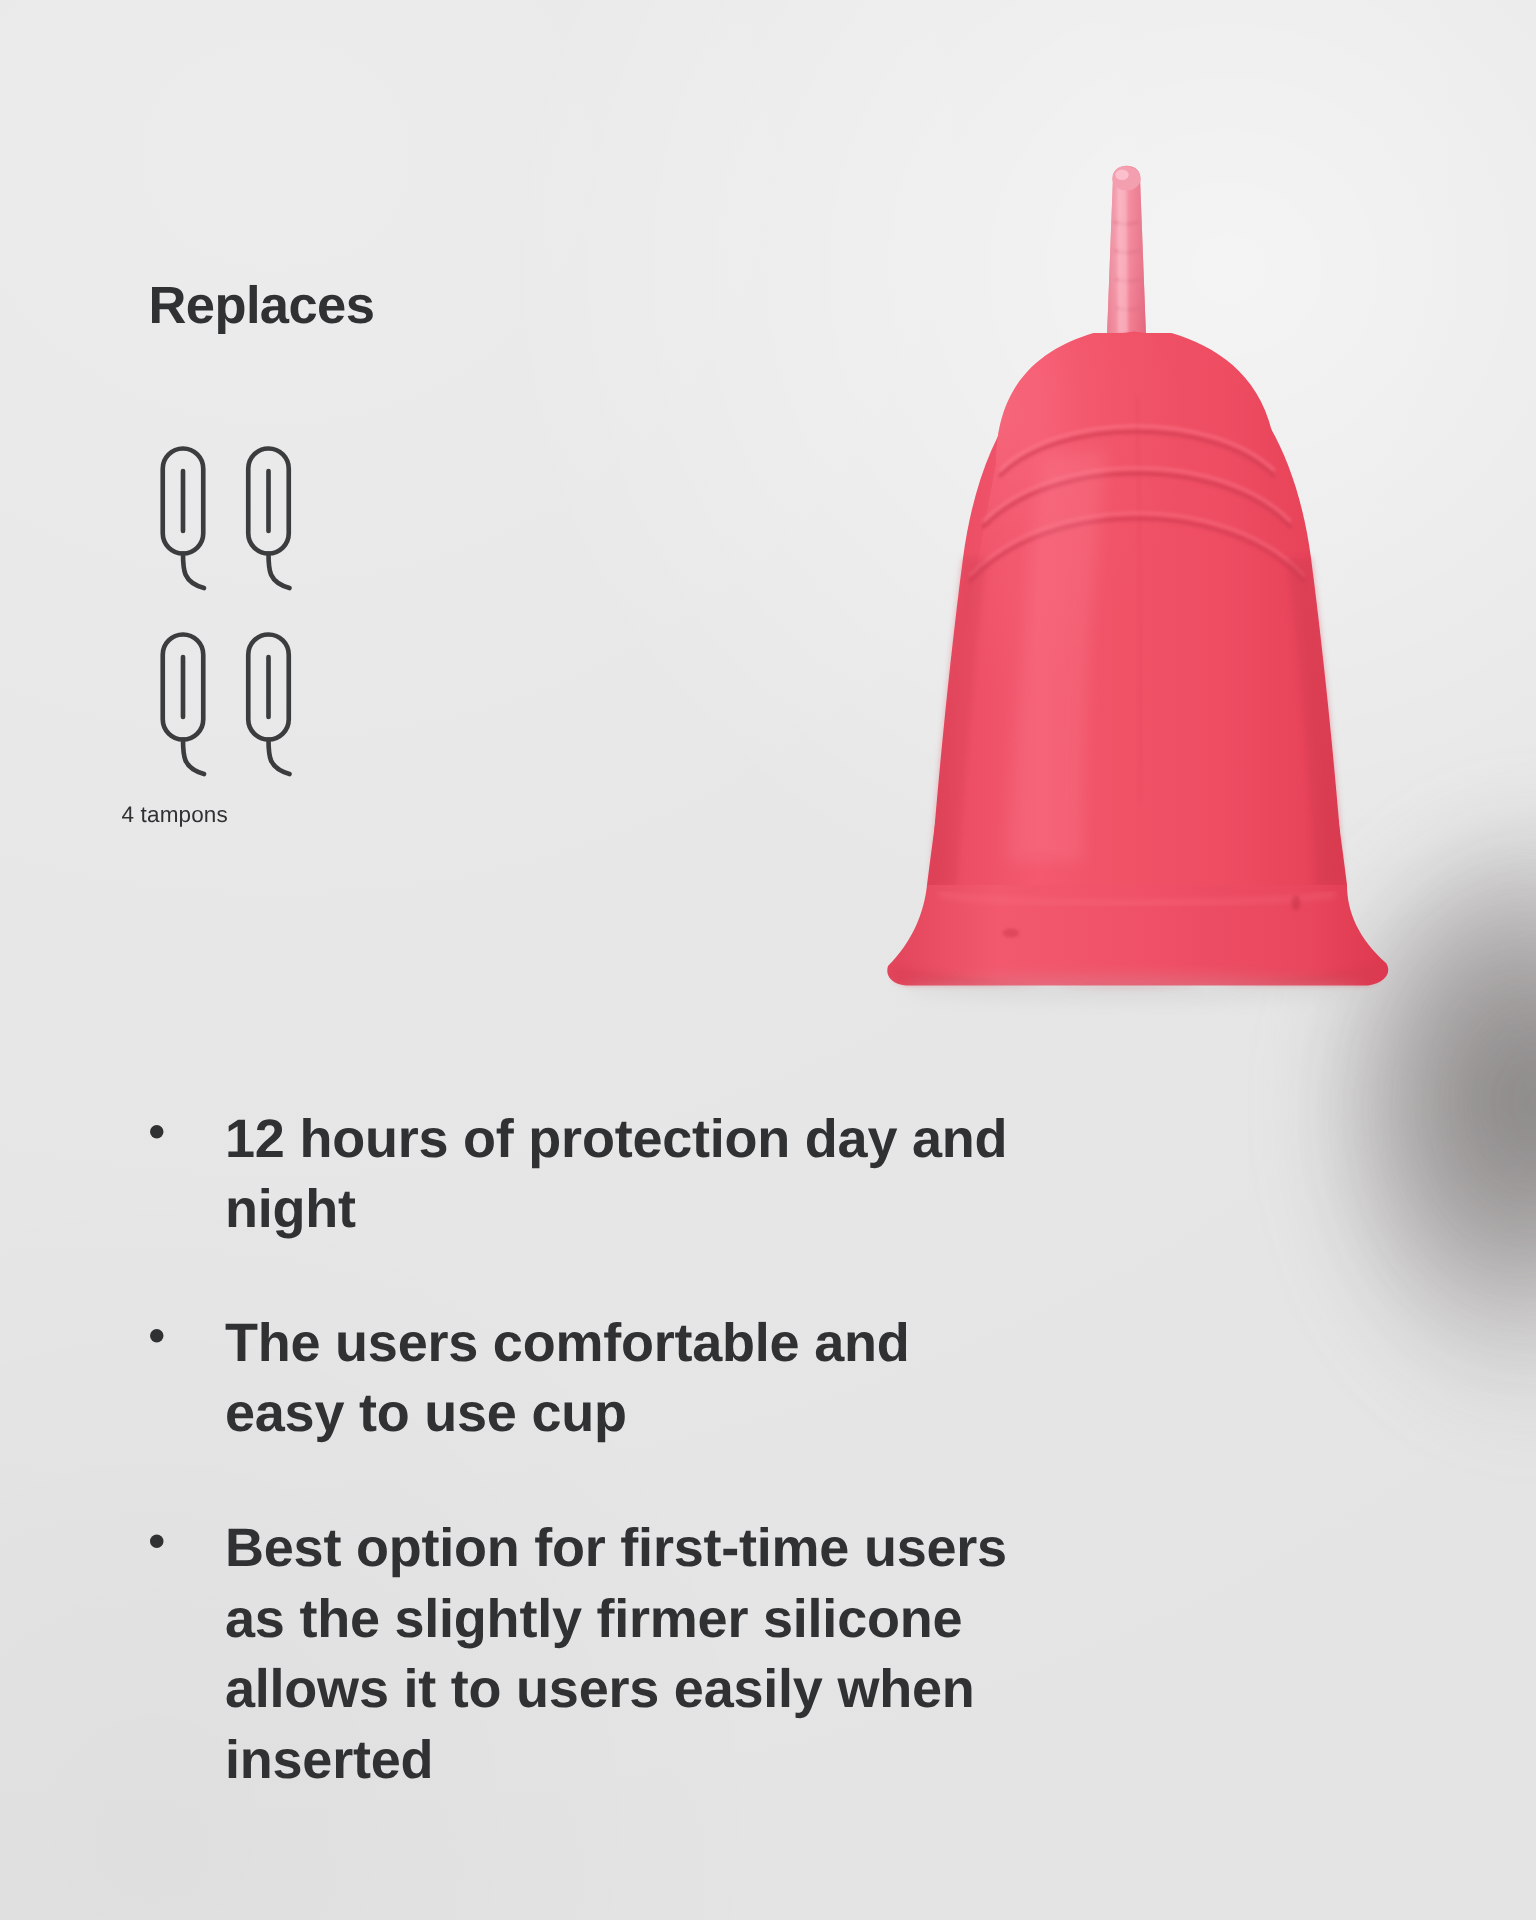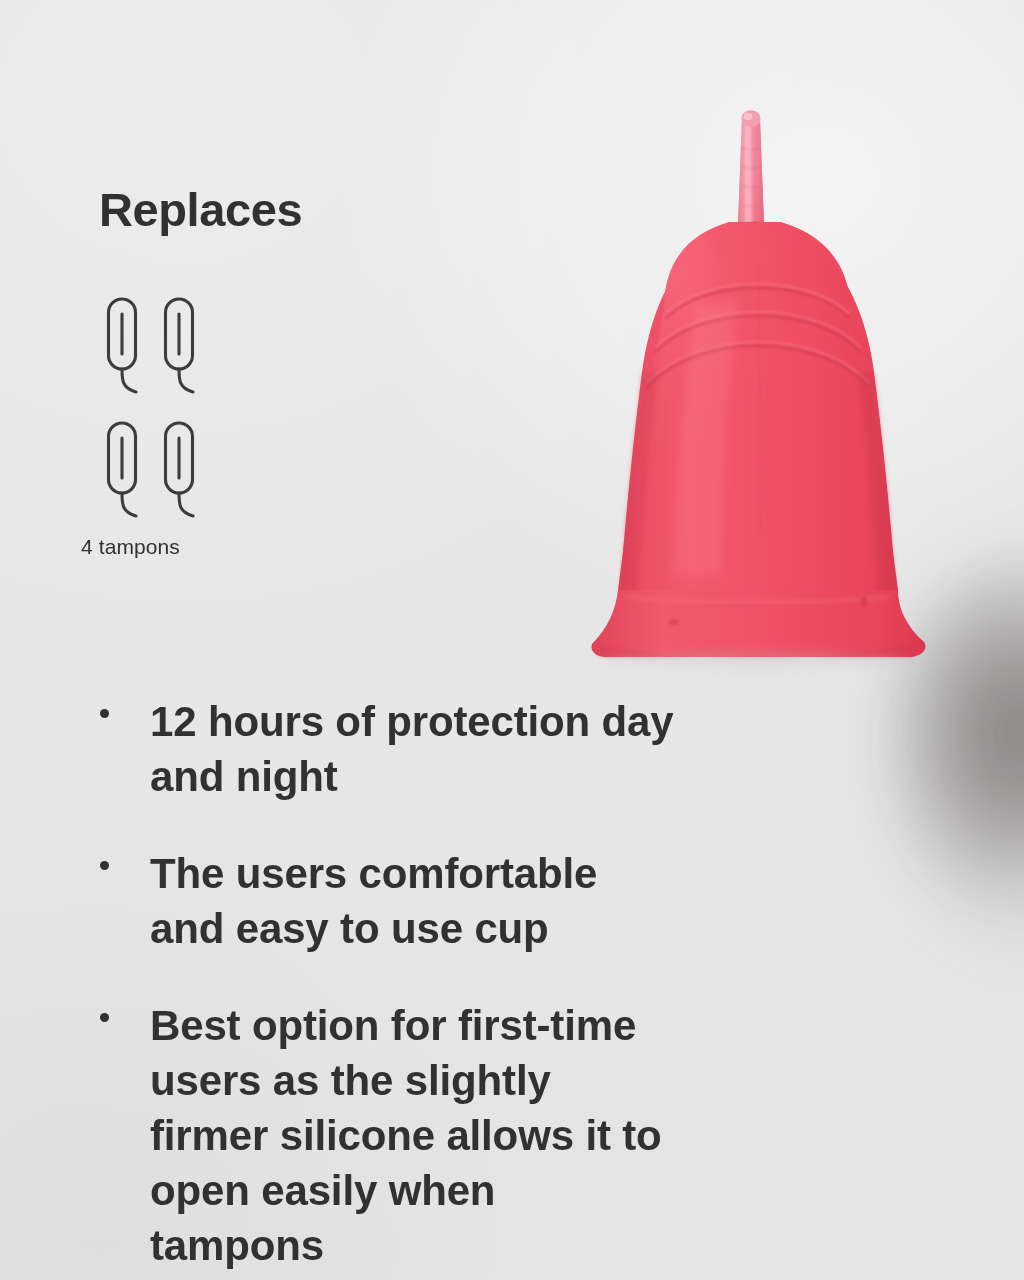--- a/index.html
+++ b/index.html
@@ -67,21 +67,21 @@
   #left-col {
     position:absolute;
     left:0; top:0;
     width:680px; height:1280px;
   }
 
   #heading-replaces {
     position:absolute;
     left:99px;
     top:186px;
-    font-size:47px;
+    font-size:35px;
     font-weight:700;
     letter-spacing:-.4px;
     color:#2f3133;
     line-height:1;
   }
 
   
   #tampon-grid {
     position:absolute;
     left:103px;
@@ -90,43 +90,44 @@
     display:grid;
     grid-template-columns:57px 57px;
     grid-template-rows:124px 124px;
   }
   .tampon-icon { width:44px; height:104px; display:block; }
 
   #label-tampons {
     position:absolute;
     left:81px;
     top:535px;
-    font-size:21px;
+    font-size:15px;
     font-weight:500;
     letter-spacing:.1px;
     color:#2f3133;
   }
 
   
   #benefit-list {
     position:absolute;
     left:96px;
     top:694px;
     width:580px;
     list-style:none;
   }
   .benefit-item {
     position:relative;
     padding-left:54px;
     margin-bottom:42px;
-    font-size:42px;
+    font-size:36px;
     font-weight:600;
     line-height:1.31;
     letter-spacing:-.15px;
     color:#2f3133;
+    margin-top:41px;
   }
   .benefit-item:last-child { margin-bottom:0; }
   .benefit-bullet {
     position:absolute;
     left:4px;
     top:15px;
     width:9px;
     height:9px;
     border-radius:50%;
     background:#2f3133;
@@ -198,21 +199,21 @@
       <li class="benefit-item">
         <span class="benefit-bullet"></span>
         <span>12 hours of protection day and night</span>
       </li>
       <li class="benefit-item">
         <span class="benefit-bullet"></span>
         <span>The users comfortable and easy to use cup</span>
       </li>
       <li class="benefit-item">
         <span class="benefit-bullet"></span>
-        <span>Best option for first-time users as the slightly firmer silicone allows it to open easily when tampons</span>
+        <span>Best option for first-time users as the slightly firmer silicone allows it to users easily when inserted</span>
       </li>
     </ul>
 
   </div>
 
   <div id="cup">
     <svg viewBox="0 0 420 580" xmlns="http://www.w3.org/2000/svg" aria-hidden="true">
       <defs>
 
         <linearGradient id="bodyShade" x1="0" y1="0" x2="1" y2="0">

